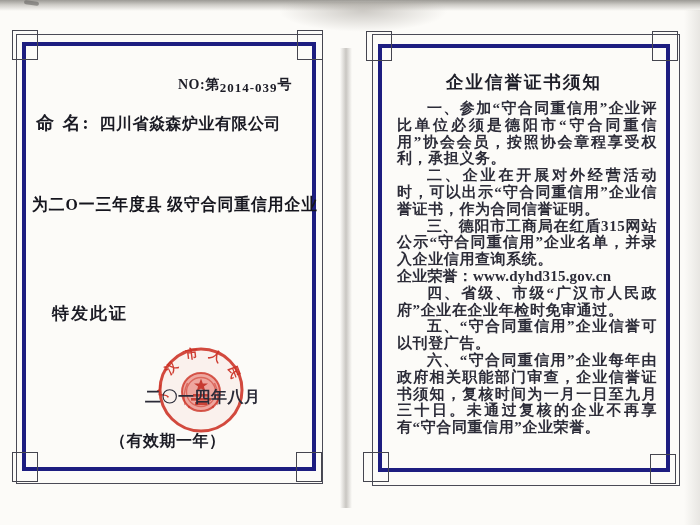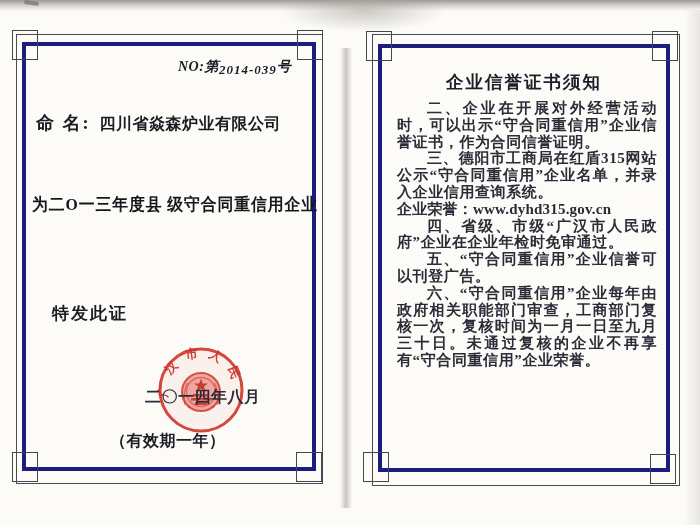--- a/index.html
+++ b/index.html
@@ -38,21 +38,21 @@
   
   .thin-rect{position:absolute;border:1.5px solid #4a4a56;background:transparent;}
   .navy-rect{position:absolute;border:4px solid #1d1d80;background:transparent;box-sizing:border-box;}
   .corner{position:absolute;width:24px;height:28px;border:1.5px solid #45454f;background:transparent;z-index:2;}
   #thin-left {left:16px;top:34px;width:305px;height:448px;}
   #navy-left {left:22px;top:42px;width:294px;height:429px;}
   #thin-right{left:372px;top:34px;width:306px;height:450px;}
   #navy-right{left:378px;top:44px;width:292px;height:428px;}
   
   .txt{position:absolute;color:#1b1b24;font-weight:bold;white-space:nowrap;}
-  #serial-line{left:178px;top:58px;font-size:14px;letter-spacing:.5px;color:#1c1c26;font-style:italic;}
+  #serial-line{left:178px;top:76px;font-size:14px;letter-spacing:.5px;color:#1c1c26;}
   #serial-line .num{font-size:13px;position:relative;top:3px;letter-spacing:1px;}
   #name-line{left:36px;top:111px;}
   #name-line .label{font-size:18px;letter-spacing:2px;}
   #name-line .company{font-size:16px;margin-left:9px;letter-spacing:.5px;}
   #award-line{left:32px;top:193px;font-size:17px;letter-spacing:1px;transform:scaleX(.93);transform-origin:left center;color:#15151d;}
   #issue-line{left:52px;top:302px;font-size:17px;letter-spacing:2px;font-family:Liberation Serif, serif;}
   #date-line{left:145px;top:387px;font-size:16px;letter-spacing:.5px;color:#2b2b38;z-index:6;}
   #validity-line{left:110px;top:431px;font-size:16px;letter-spacing:.5px;}
   
   #seal{position:absolute;left:156px;top:345px;width:90px;height:90px;z-index:4;mix-blend-mode:multiply;}
@@ -124,21 +124,22 @@
     </g>
   </svg>
 
   <div id="date-line" class="txt">二〇一四年八月</div>
 
   <div id="validity-line" class="txt">（有效期一年）</div>
 
   <div id="notice-title">企业信誉证书须知</div>
 
   <div id="notice-body">
+    <p>一、参加“守合同重信用”企业评比单位必须是德阳市“守合同重信用”协会会员，按照协会章程享受权利，承担义务。</p>
     <p>二、企业在开展对外经营活动时，可以出示“守合同重信用”企业信誉证书，作为合同信誉证明。</p>
     <p>三、德阳市工商局在红盾315网站公示“守合同重信用”企业名单，并录入企业信用查询系统。</p>
     <p class="no-indent">企业荣誉：www.dyhd315.gov.cn</p>
     <p>四、省级、市级“广汉市人民政府”企业在企业年检时免审通过。</p>
     <p>五、“守合同重信用”企业信誉可以刊登广告。</p>
-    <p>六、“守合同重信用”企业每年由政府相关职能部门审查，工商部门复核一次，复核时间为一月一日至九月三十日。未通过复核的企业不再享有“守合同重信用”企业荣誉。</p>
+    <p>六、“守合同重信用”企业每年由政府相关职能部门审查，企业信誉证书须知，复核时间为一月一日至九月三十日。未通过复核的企业不再享有“守合同重信用”企业荣誉。</p>
   </div>
 
 </div>
 
 </body></html>

